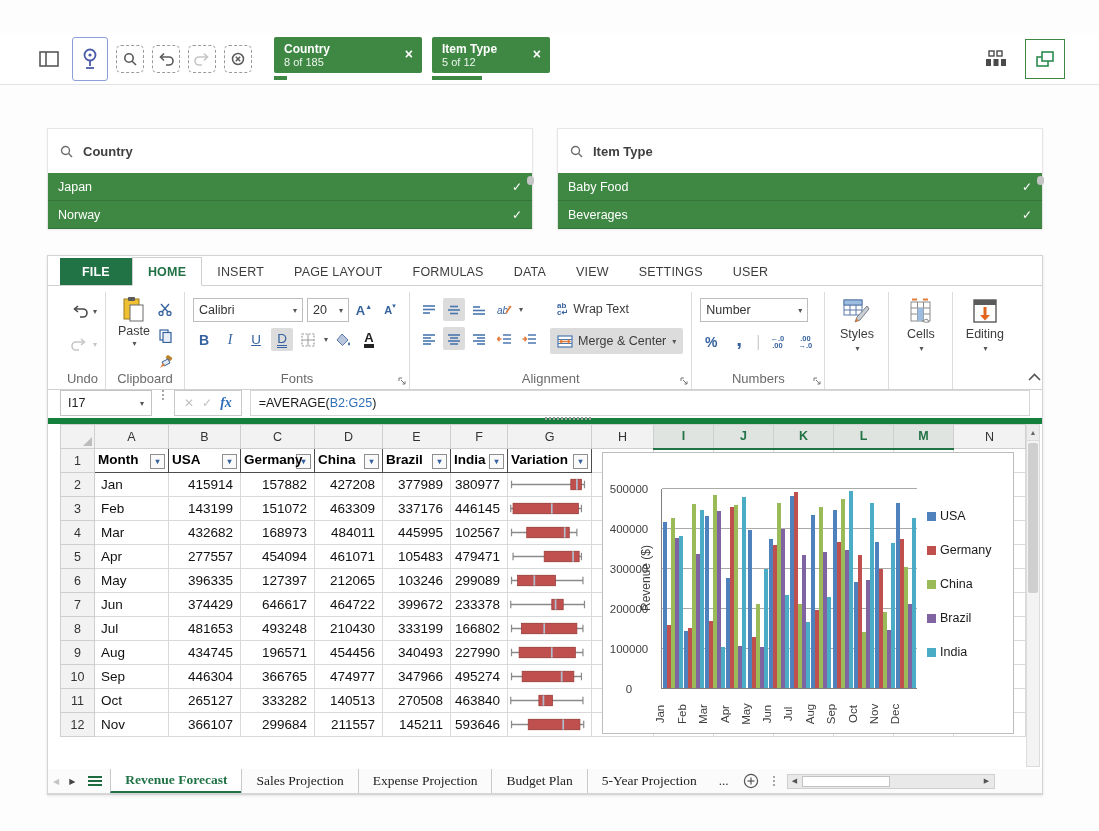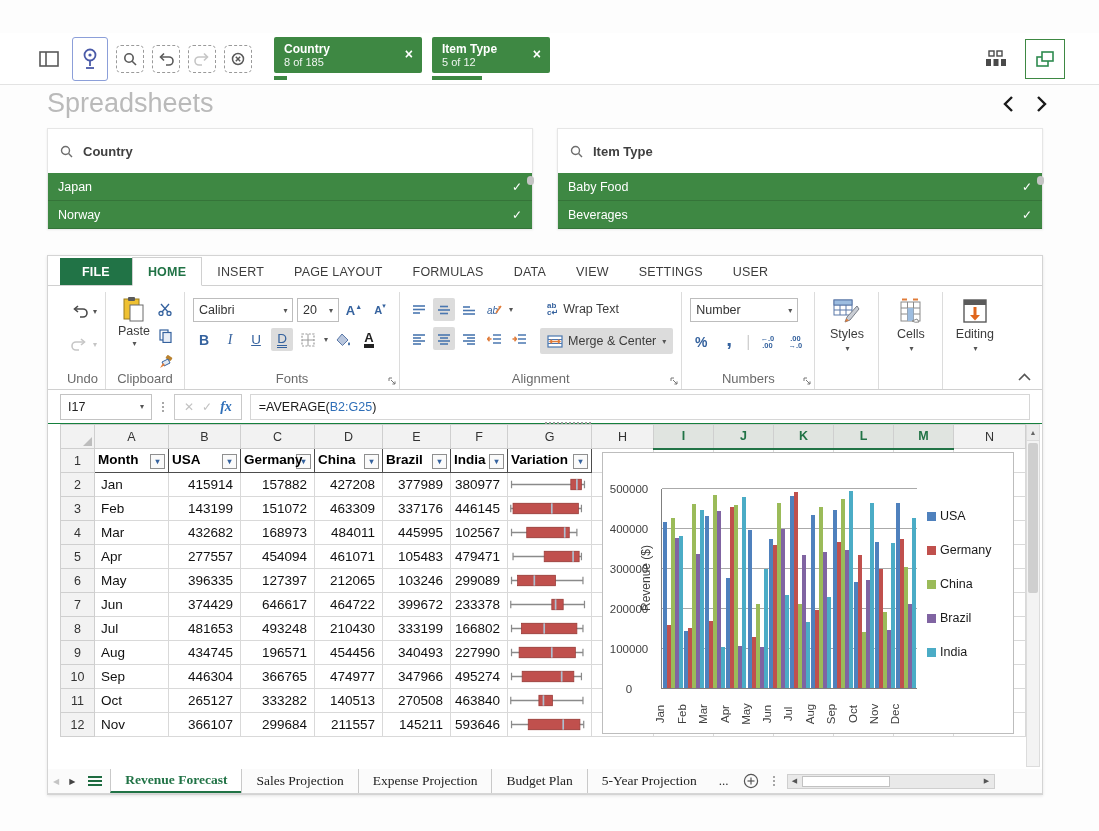--- a/index.html
+++ b/index.html
@@ -73,21 +73,21 @@
   .fsI { font-style:italic; font-family:"Liberation Serif",serif; color:#35629e; font-size:14px; }
   .fsU { text-decoration:underline; color:#35629e; font-size:13.5px; }
   .fsD { border-bottom:3px double #35629e; color:#35629e; font-size:13.5px; line-height:13px; }
   .txtbtn { display:flex; align-items:center; gap:5px; font-size:12.5px; color:#3c3c3c; height:26px; padding:0 7px; cursor:pointer; border-radius:2px; white-space:nowrap; }
   .txtbtn.sel { background:#dcdcdc; }
   .wrapicon { display:flex; flex-direction:column; font-size:8px; line-height:7px; color:#35629e; font-weight:bold; }
   .decbtn { display:flex; flex-direction:column; font-size:7.5px; line-height:7px; color:#35629e; font-weight:bold; align-items:center; }
   .collapse { margin-left:auto; align-self:flex-end; margin-bottom:8px; padding:0 12px; cursor:pointer; }
 
   
-  .fbar { height:34px; display:flex; align-items:center; padding:0 12px; gap:8px; border-bottom:1px solid #15803d; position:relative; }
+  .fbar { height:34px; display:flex; padding:0 12px; gap:8px; border-bottom:6px solid #15803d; position:relative; }
   .namebox { width:92px; height:26px; border:1px solid #c3c3c3; display:flex; align-items:center; justify-content:space-between; padding:0 7px; font-size:12.5px; color:#222; }
   .kebab { display:flex; flex-direction:column; gap:2px; padding:0 2px; }
   .kebab i { width:2px; height:2px; border-radius:50%; background:#8a8a8a; }
   .fxbox { height:26px; border:1px solid #c9c9c9; display:flex; align-items:center; gap:8px; padding:0 9px; }
   .fxbox .x, .fxbox .ck { color:#c2c2c2; font-size:12px; }
   .fx { font-family:"Liberation Serif",serif; font-style:italic; color:#2f6fb8; font-size:14px; font-weight:bold; }
   .finput { flex:1; height:26px; border:1px solid #d6d6d6; display:flex; align-items:center; padding:0 8px; font-size:12.5px; color:#1a1a1a; }
   .fref { color:#2f6fb8; }
   .fgrip { position:absolute; left:50%; bottom:-2px; width:46px; height:3px;
            background-image:repeating-linear-gradient(90deg,#9a9a9a 0 2px,transparent 2px 4px); }
@@ -234,31 +234,20 @@
       </button>
       <button class="tbtn greenbox">
         <svg width="20" height="18" viewBox="0 0 20 18">
           <rect x="2" y="7" width="11" height="9" fill="#fff" stroke="#2e8b4f" stroke-width="1.6"></rect>
           <rect x="7" y="2" width="11" height="9" fill="#fff" stroke="#2e8b4f" stroke-width="1.6"></rect>
         </svg>
       </button>
     </div>
   </header>
 
-  <div class="title-row">
-    <h1 class="page-title">Spreadsheets</h1>
-    <div class="navarrows">
-      <svg width="11" height="18" viewBox="0 0 11 18">
-          <polyline points="9,2 2,9 9,16" fill="none" stroke="#1a1a1a" stroke-width="2.4"></polyline>
-        </svg>
-      <svg width="11" height="18" viewBox="0 0 11 18">
-          <polyline points="2,2 9,9 2,16" fill="none" stroke="#1a1a1a" stroke-width="2.4"></polyline>
-        </svg>
-    </div>
-  </div>
 
   <div class="filters" id="filters">
       <section class="fcard">
         <div class="fhead">
           <svg width="13" height="13" viewBox="0 0 13 13">
             <circle cx="5.5" cy="5.5" r="4" fill="none" stroke="#6e6e6e" stroke-width="1.4"></circle>
             <line x1="8.6" y1="8.6" x2="12" y2="12" stroke="#6e6e6e" stroke-width="1.4"></line>
           </svg>
           <span class="flabel">Country</span>
         </div>
@@ -368,21 +357,21 @@
                 <path d="M2 13 L5 8 L7 10 Z" fill="#e07c3a"></path>
               </svg>
             </button>
         </div>
         <div class="glabel">Clipboard</div>
       </div>
 
       <div class="rgroup">
         <div class="gcol" style="gap:6px; padding-top:4px;">
           <div class="grow" style="gap:4px;">
-            <div class="combo" style="width:100px;gap:48px;">
+            <div class="combo" style="width:110px;gap:48px;">
                 <span>Calibri</span>
                 <span class="dd">▾</span>
               </div>
             <div class="combo" style="width:42px;">
                 <span>20</span>
                 <span class="dd">▾</span>
               </div>
             <button class="sbtn">
                 <span style="font-weight:bold;">A</span>
                 <span style="font-size:7px; margin-top:-8px;">▲</span>

